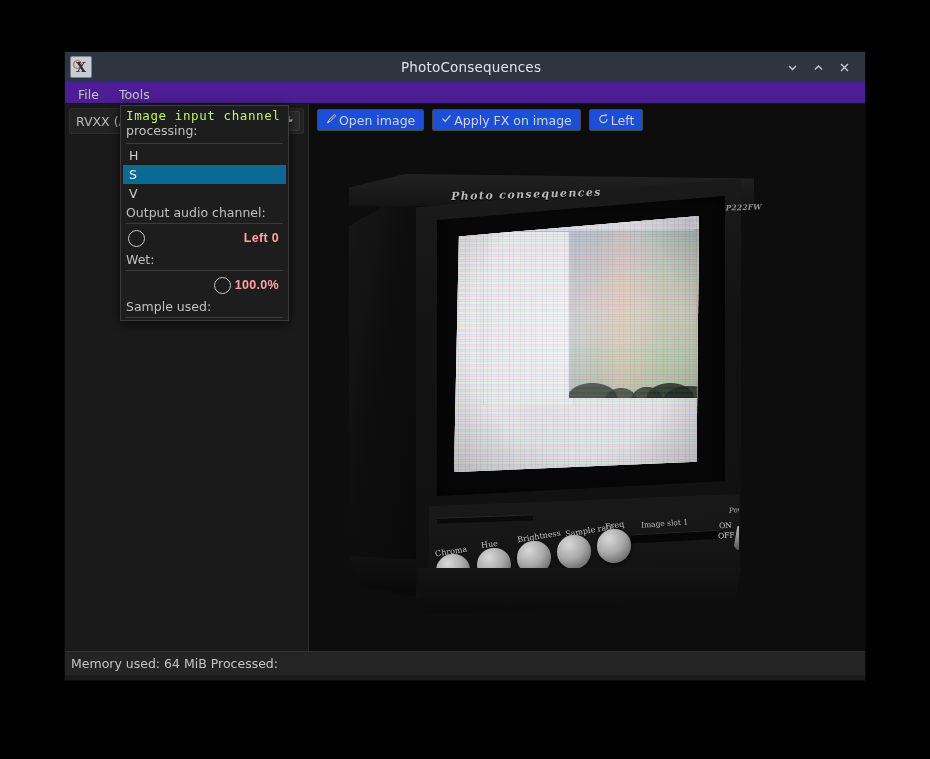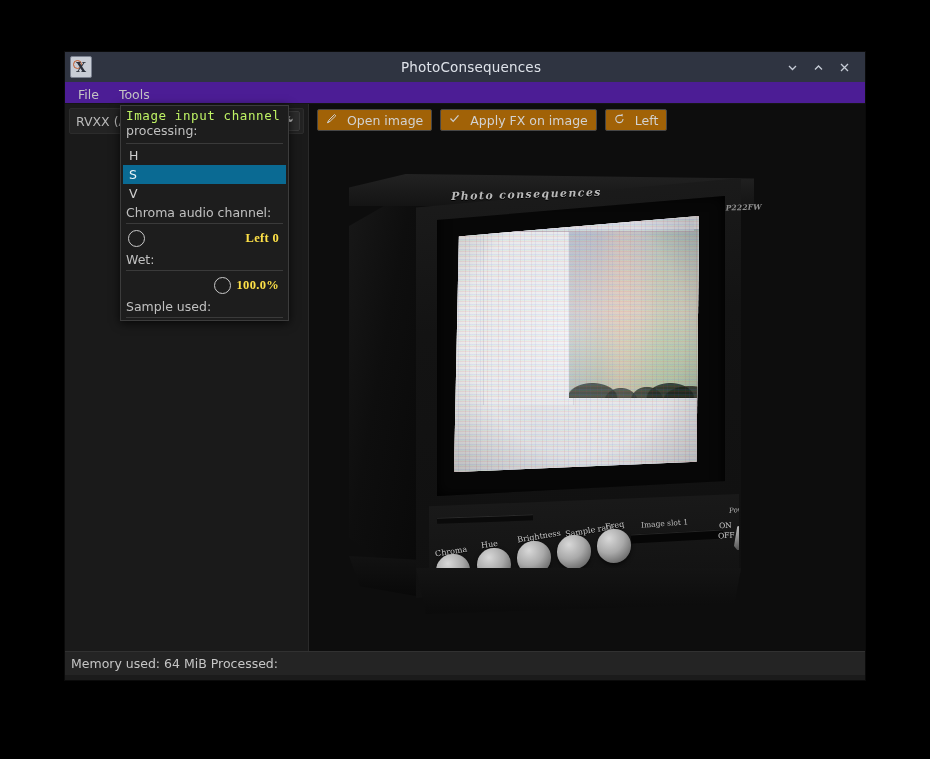--- a/index.html
+++ b/index.html
@@ -185,23 +185,23 @@
   .knob {
     position: absolute;
     width: 15px; height: 15px;
     border: 1.6px solid #c9c9c9;
     border-radius: 50%;
     background: transparent;
   }
   .slider-val {
     margin-left: auto;
     padding-right: 7px;
-    font-family: Liberation Serif, serif;
-    font-size: 12.5px;
-    color: #fde047;
+    font-family: Liberation Sans, sans-serif;
+    font-size: 12.5px;
+    color: #fca5a5;
     font-weight: bold;
     letter-spacing: .3px;
   }
 
   
   #main-area {
     flex: 1;
     background: #0d0d0d;
     position: relative;
     overflow: hidden;
@@ -209,24 +209,24 @@
   #toolbar {
     position: absolute;
     left: 8px; top: 5px;
     display: flex;
     gap: 8px;
     z-index: 10;
   }
   .tool-btn {
     display: flex;
     align-items: center;
-    gap: 10px;
+    gap: 2px;
     height: 20px;
     padding: 0 8px;
-    background: #a16207;
+    background: #1d4ed8;
     border: 1px solid #464646;
     border-radius: 2px;
     font-size: 12.5px;
     color: #d2d2d2;
     white-space: nowrap;
   }
   .tool-ico { font-size: 11px; color: #cfcfcf; display: inline-block; }
 
   
   #scene {
@@ -542,21 +542,21 @@
 
         <div class="pop-title">Image input channel</div>
         <div class="pop-sub">processing:</div>
 
         <div class="pop-sep"></div>
 
         <div class="pop-opt">H</div>
         <div class="pop-opt selected">S</div>
         <div class="pop-opt">V</div>
 
-        <div class="pop-label">Chroma audio channel:</div>
+        <div class="pop-label">Output audio channel:</div>
         <div class="pop-sep"></div>
 
         <div class="pop-slider">
           <span class="knob" style="left:5px;"></span>
           <span class="slider-val">Left 0</span>
         </div>
 
         <div class="pop-label">Wet:</div>
         <div class="pop-sep"></div>
 

